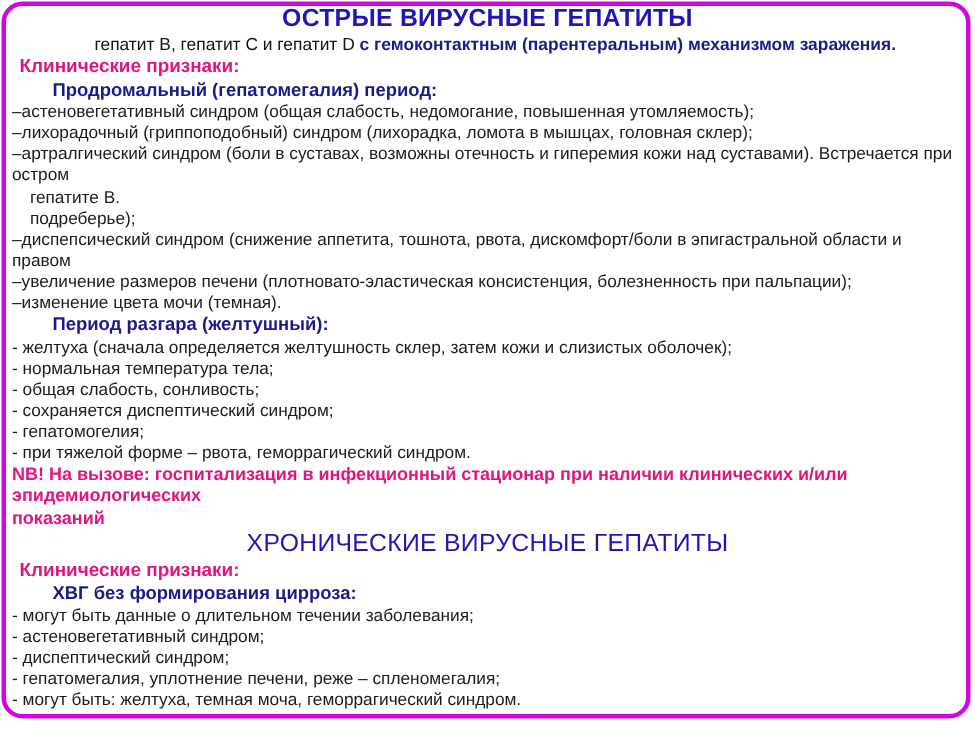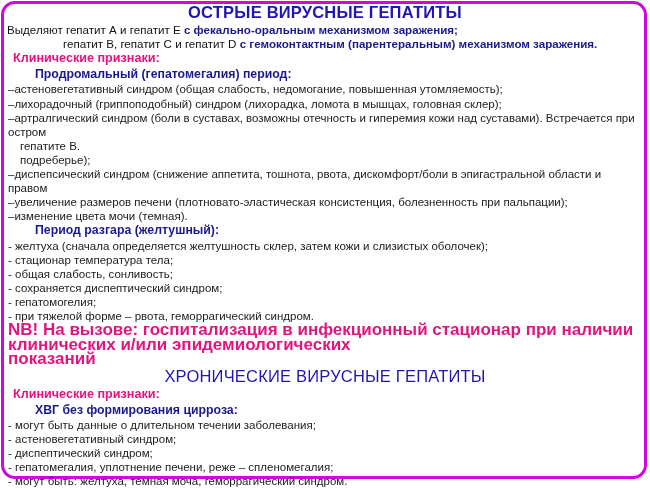--- a/index.html
+++ b/index.html
@@ -93,38 +93,37 @@
     margin: 0;
     padding-left: 1px;
   }
   .item .cont {
     padding-left: 12px;
     display: block;
   }
   .nb {
     color: #e2147f;
     font-weight: bold;
-    font-size: 17px;
+    font-size: 12px;
     line-height: 14.2px;
     margin: 0;
     padding-left: 1px;
   }
 </style>
 </head>
 <body>
 
 <div id="slide">
 
   <div class="frame"></div>
 
   <div class="content">
 
     <div class="title">ОСТРЫЕ ВИРУСНЫЕ ГЕПАТИТЫ</div>
 
-    <div class="intro"><span>Выделяют гепатит А и гепатит Е</span><span class="bold-blue"> с фекально-оральным механизмом заражения;</span></div>
 
     <div class="intro intro-line2"><span>гепатит B, гепатит C и гепатит D</span><span class="bold-blue"> с гемоконтактным (парентеральным) механизмом заражения.</span></div>
 
     <div class="sec-head">Клинические признаки:</div>
 
     <div class="sub-head">Продромальный (гепатомегалия) период:</div>
 
     <div class="item">–астеновегетативный синдром (общая слабость, недомогание, повышенная утомляемость);</div>
     <div class="item">–лихорадочный (гриппоподобный) синдром (лихорадка, ломота в мышцах, головная склер);</div>
     <div class="item">–артралгический синдром (боли в суставах, возможны отечность и гиперемия кожи над суставами). Встречается при  остром</div>
@@ -134,21 +133,21 @@
     <div class="item">
         <span class="cont">подреберье);</span>
       </div>
     <div class="item">–диспепсический синдром (снижение аппетита, тошнота, рвота, дискомфорт/боли в эпигастральной области и правом</div>
     <div class="item">–увеличение размеров печени (плотновато-эластическая консистенция, болезненность при пальпации);</div>
     <div class="item">–изменение цвета мочи (темная).</div>
 
     <div class="sub-head">Период разгара (желтушный):</div>
 
     <div class="item">- желтуха (сначала определяется желтушность склер, затем кожи и слизистых оболочек);</div>
-    <div class="item">- стационар температура тела;</div>
+    <div class="item">- нормальная температура тела;</div>
     <div class="item">- общая слабость, сонливость;</div>
     <div class="item">- сохраняется диспептический синдром;</div>
     <div class="item">- гепатомогелия;</div>
     <div class="item">- при тяжелой форме – рвота, геморрагический синдром.</div>
 
     <div class="nb">NB! На вызове: госпитализация в инфекционный стационар при наличии клинических и/или эпидемиологических</div>
     <div class="nb">показаний</div>
 
     <div class="title2">ХРОНИЧЕСКИЕ ВИРУСНЫЕ ГЕПАТИТЫ</div>
 

